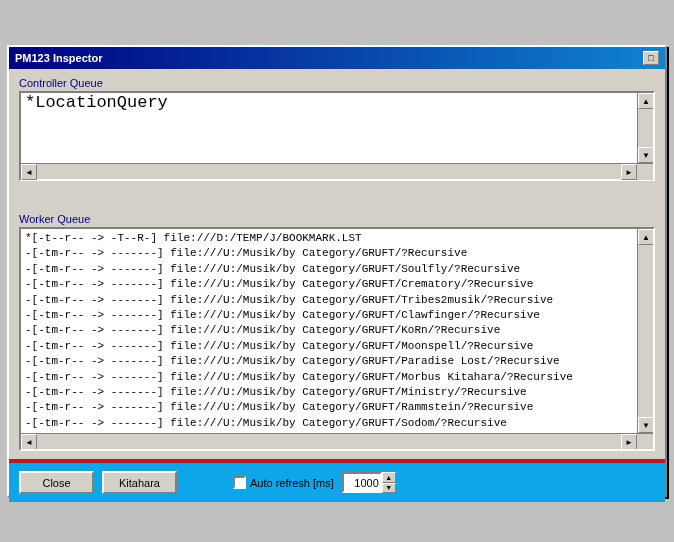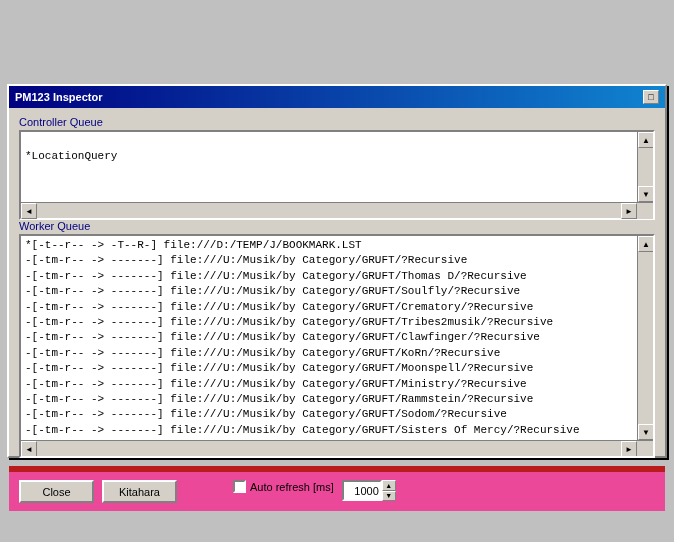--- a/index.html
+++ b/index.html
@@ -14,21 +14,21 @@
       font-size: 11px;
       width: 674px;
       height: 542px;
       display: flex;
       align-items: center;
       justify-content: center;
     }
 
     .window {
       width: 660px;
-      height: 374px;
+      height: 452px;
       background: #d4d0c8;
       border: 2px solid #808080;
       border-top: 2px solid #ffffff;
       border-left: 2px solid #ffffff;
       box-shadow: 2px 2px 0 #000;
       display: flex;
       flex-direction: column;
     }
 
     .title-bar {
@@ -128,26 +128,26 @@
       width: 16px;
       background: #d4d0c8;
       border-left: 1px solid #808080;
       display: flex;
       flex-direction: column;
       flex-shrink: 0;
     }
 
     .footer {
       display: flex;
-      align-items: flex-start;
+      align-items: center;
       padding: 8px 10px;
       gap: 8px;
       flex-shrink: 0;
-      border-top: 6px solid #b91c1c;
-      background: #ec4899;
+      border-top: 4px solid #b91c1c;
+      background: #0ea5e9;
     }
 
     .win-button {
       min-width: 75px;
       height: 23px;
       padding: 0 8px;
       background: #d4d0c8;
       border: 2px solid;
       border-color: #ffffff #808080 #808080 #ffffff;
       font-size: 11px;
@@ -238,22 +238,22 @@
     .text-area-hscroll {
       display: flex;
       flex-direction: row;
       flex: 1;
       overflow: hidden;
     }
 
     .text-area-content {
       flex: 1;
       overflow: auto;
-      padding: 18px 4px;
-      font-size: 11px;
+      padding: 0 4px;
+      font-size: 17px;
       font-family: 'Courier New', monospace;
       white-space: nowrap;
     }
 
     .text-area-vscroll {
       width: 16px;
       background: #d4d0c8;
       border-left: 1px solid #808080;
       display: flex;
       flex-direction: column;
@@ -312,38 +312,38 @@
         </div>
         <div class="text-area-hscrollbar">
           <div class="scroll-btn">◄</div>
           <div class="scroll-track-h"></div>
           <div class="scroll-btn">►</div>
           <div class="scroll-corner"></div>
         </div>
       </div>
     </div>
 
-    <div style="flex:1; display:flex; flex-direction:column; min-height:0;">
+    <div style="flex:1; display:flex; flex-direction:column; min-height:0;margin-top:32px;">
       <div class="section-label">Worker Queue</div>
       <div class="worker-queue-container">
         <div class="worker-content">
           <div class="worker-text" id="workerText">
               <div>*[-t--r-- -&gt; -T--R-] file:///D:/TEMP/J/BOOKMARK.LST</div>
               <div>-[-tm-r-- -&gt; -------] file:///U:/Musik/by Category/GRUFT/?Recursive</div>
-              <div>-[-tm-r-- -&gt; -------] file:///U:/Musik/by Category/GRUFT/Thomas D/?Recursive</div>
               <div>-[-tm-r-- -&gt; -------] file:///U:/Musik/by Category/GRUFT/Soulfly/?Recursive</div>
               <div>-[-tm-r-- -&gt; -------] file:///U:/Musik/by Category/GRUFT/Crematory/?Recursive</div>
               <div>-[-tm-r-- -&gt; -------] file:///U:/Musik/by Category/GRUFT/Tribes2musik/?Recursive</div>
               <div>-[-tm-r-- -&gt; -------] file:///U:/Musik/by Category/GRUFT/Clawfinger/?Recursive</div>
               <div>-[-tm-r-- -&gt; -------] file:///U:/Musik/by Category/GRUFT/KoRn/?Recursive</div>
               <div>-[-tm-r-- -&gt; -------] file:///U:/Musik/by Category/GRUFT/Moonspell/?Recursive</div>
+              <div>-[-tm-r-- -&gt; -------] file:///U:/Musik/by Category/GRUFT/Paradise Lost/?Recursive</div>
+              <div>-[-tm-r-- -&gt; -------] file:///U:/Musik/by Category/GRUFT/Morbus Kitahara/?Recursive</div>
               <div>-[-tm-r-- -&gt; -------] file:///U:/Musik/by Category/GRUFT/Ministry/?Recursive</div>
               <div>-[-tm-r-- -&gt; -------] file:///U:/Musik/by Category/GRUFT/Rammstein/?Recursive</div>
               <div>-[-tm-r-- -&gt; -------] file:///U:/Musik/by Category/GRUFT/Sodom/?Recursive</div>
-              <div>-[-tm-r-- -&gt; -------] file:///U:/Musik/by Category/GRUFT/Sisters Of Mercy/?Recursive</div>
             </div>
           <div class="worker-scrollbar-v">
             <div class="scroll-btn">▲</div>
             <div class="scroll-track"></div>
             <div class="scroll-btn">▼</div>
           </div>
         </div>
         <div class="text-area-hscrollbar" style="border-top:1px solid #808080;">
           <div class="scroll-btn">◄</div>
           <div class="scroll-track-h"></div>

